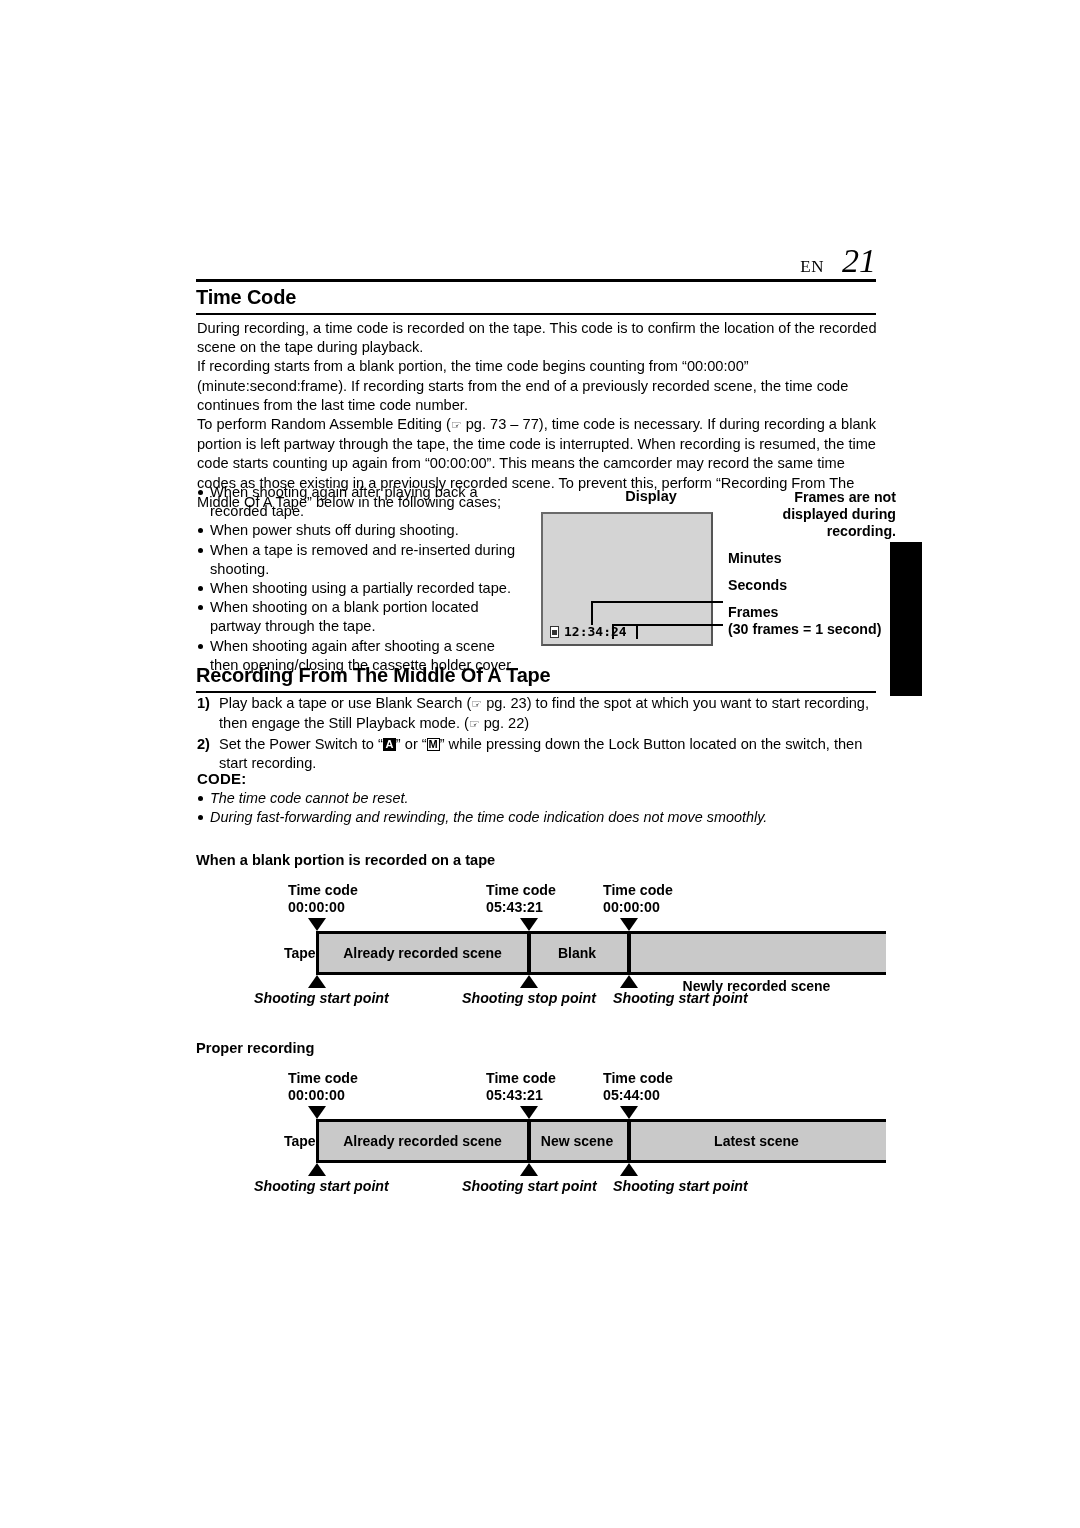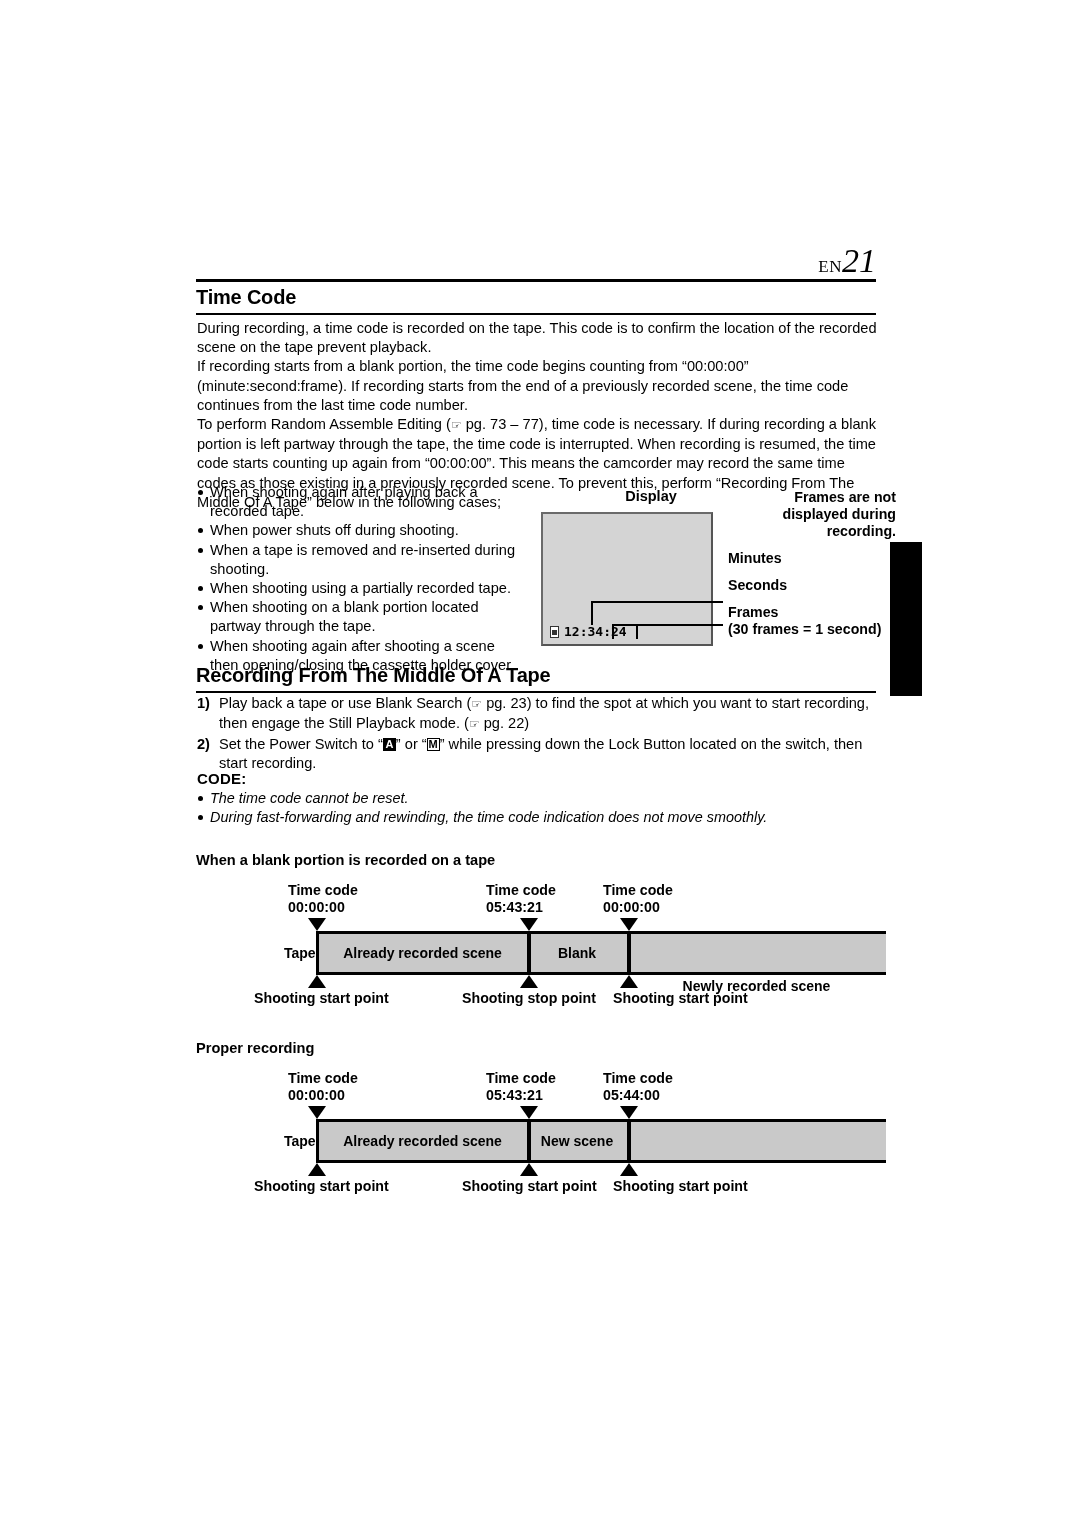--- a/index.html
+++ b/index.html
@@ -12,21 +12,21 @@
 
   
   #page-header{
     position:absolute;left:196px;top:232px;width:680px;height:50px;
   }
   #page-header .hdr-line{
     position:absolute;left:0;right:0;bottom:0;height:3px;background:#000;
   }
   #page-header .hdr-right{
     position:absolute;right:0;bottom:5px;
-    display:flex;align-items:baseline;gap:0;
+    display:flex;align-items:baseline;gap:18px;
     font-family:"Liberation Serif", serif;
   }
   .en-label{font-size:17px;letter-spacing:.5px;font-variant:small-caps;text-transform:uppercase;}
   .page-num{font-size:34px;font-style:italic;line-height:.9;}
 
   
   .sec-head{
     position:absolute;left:196px;width:680px;
     font-weight:bold;font-size:20px;letter-spacing:-0.2px;
   }
@@ -139,42 +139,42 @@
   .arrow-down{
     position:absolute;width:0;height:0;
     border-left:9px solid transparent;border-right:9px solid transparent;
     border-top:13px solid #000;
   }
   .arrow-up{
     position:absolute;width:0;height:0;
     border-left:9px solid transparent;border-right:9px solid transparent;
     border-bottom:13px solid #000;
   }
-  .pt-label{position:absolute;font-weight:bold;font-size:14.2px;white-space:nowrap;}
+  .pt-label{position:absolute;font-weight:bold;font-size:14.2px;white-space:nowrap;font-style:italic;}
 </style>
 </head>
 <body>
 
 <div class="page">
 
   <div id="page-header">
     <div class="hdr-right">
       <span class="en-label">EN</span>
         <span class="page-num">21</span>
     </div>
     <div class="hdr-line"></div>
   </div>
 
   <div class="sec-head" id="sec-time-code">
     <span>Time Code</span>
     <div class="rule"></div>
   </div>
 
   <div class="body-text" id="para-block">
-    <p>During recording, a time code is recorded on the tape. This code is to confirm the location of the recorded scene on the tape prevent playback.</p>
+    <p>During recording, a time code is recorded on the tape. This code is to confirm the location of the recorded scene on the tape during playback.</p>
     <p>If recording starts from a blank portion, the time code begins counting from “00:00:00” (minute:second:frame). If recording starts from the end of a previously recorded scene, the time code continues from the last time code number.</p>
     <p><span>To perform Random Assemble Editing (</span><span class="hand-icon">☞</span>&nbsp;<span>pg. 73 – 77</span><span>), time code is necessary. If during recording a blank portion is left partway through the tape, the time code is interrupted. When recording is resumed, the time code starts counting up again from “00:00:00”. This means the camcorder may record the same time codes as those existing in a previously recorded scene. To prevent this, perform “Recording From The Middle Of A Tape” below in the following cases;</span></p>
   </div>
 
   <div class="bullet-list">
     <p class="bi">When shooting again after playing back a recorded tape.</p>
     <p class="bi">When power shuts off during shooting.</p>
     <p class="bi">When a tape is removed and re-inserted during shooting.</p>
     <p class="bi">When shooting using a partially recorded tape.</p>
     <p class="bi">When shooting on a blank portion located partway through the tape.</p>
@@ -294,20 +294,21 @@
     <div class="arrow-down" style="left:424px;top:66px;"></div>
 
     <div class="tape-rule" style="left:120px;top:79px;width:570px;"></div>
     <div class="tape-bar" style="left:120px;top:79px;width:570px;"></div>
     <div class="seg-div" style="left:331px;top:79px;height:44px;"></div>
     <div class="seg-div" style="left:431px;top:79px;height:44px;"></div>
 
     <div class="tape-word" style="left:88px;top:93px;">Tape</div>
     <div class="seg-label" style="left:124px;top:79px;width:205px;">Already recorded scene</div>
     <div class="seg-label" style="left:333px;top:79px;width:96px;">New scene</div>
+    <div class="seg-label" style="left:433px;top:79px;width:255px;">Latest scene</div>
 
     <div class="arrow-up" style="left:112px;top:123px;"></div>
     <div class="arrow-up" style="left:324px;top:123px;"></div>
     <div class="arrow-up" style="left:424px;top:123px;"></div>
 
     <div class="pt-label" style="left:58px;top:138px;">Shooting start point</div>
     <div class="pt-label" style="left:266px;top:138px;">Shooting start point</div>
     <div class="pt-label" style="left:417px;top:138px;">Shooting start point</div>
   </div>
 

